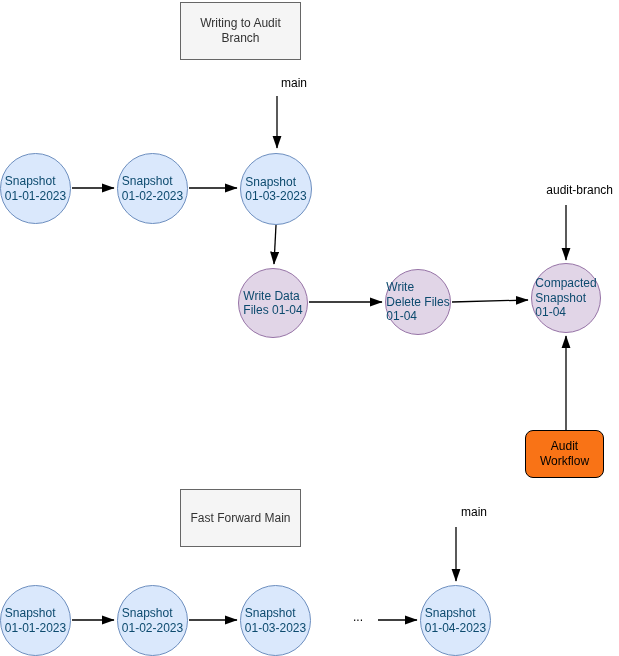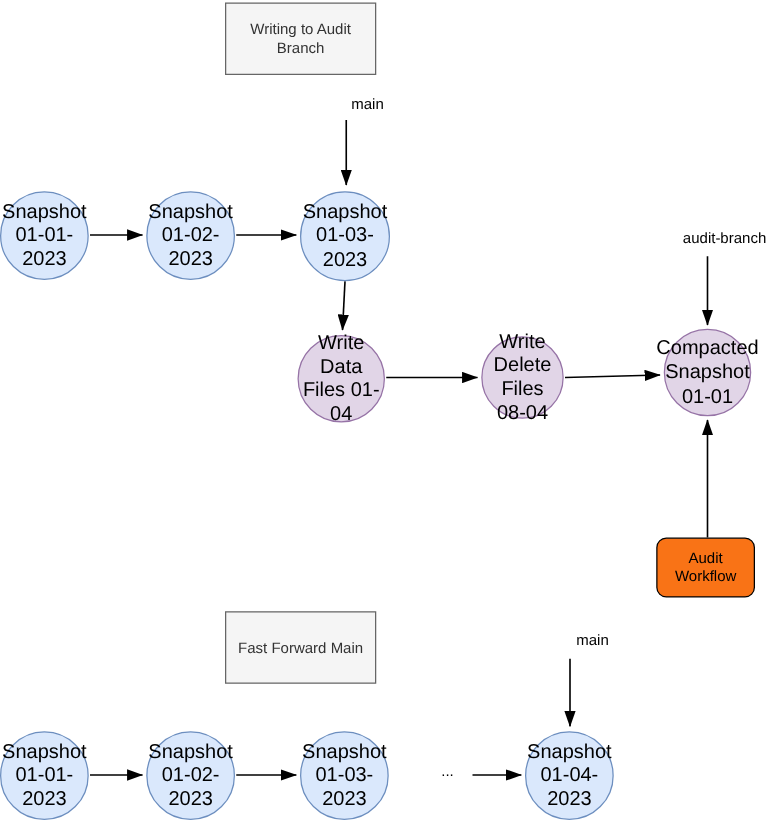--- a/index.html
+++ b/index.html
@@ -17,23 +17,23 @@
   }
   #edges {
     position: absolute; left: 0; top: 0;
     width: 619px; height: 656px;
     pointer-events: none;
   }
   .node {
     position: absolute;
     border-radius: 50%;
     display: flex; align-items: center; justify-content: center;
-    text-align: center;
-    font-size: 16px; line-height: 1.2;
-    color: #000000;
+    text-align: left;
+    font-size: 12px; line-height: 1.2;
+    color: #0c4a6e;
     white-space: pre-line;
     box-sizing: border-box;
   }
   .node.blue   { background: #dae8fc; border: 1px solid #6c8ebf; }
   .node.purple { background: #e1d5e7; border: 1px solid #9673a6; }
   .title-box {
     position: absolute;
     background: #f5f5f5;
     border: 1px solid #666666;
     color: #333333;
@@ -103,25 +103,25 @@
   <div class="node blue" style="left:240px; top:153px; width:72px; height:72px;">Snapshot
 01-03-2023</div>
 
   <div class="edge-label" style="left:513px; top:183px; width:100px;">audit-branch</div>
 
   <div class="node purple" style="left:238px; top:268px; width:70px; height:70px;">Write Data
 Files 01-04</div>
 
   <div class="node purple" style="left:385px; top:269px; width:66px; height:66px;">Write
 Delete Files
-08-04</div>
+01-04</div>
 
   <div class="node purple" style="left:531px; top:263px; width:70px; height:70px;">Compacted
 Snapshot
-01-01</div>
+01-04</div>
 
   <div class="rounded-box" style="left:525px; top:430px; width:79px; height:48px;">Audit
 Workflow</div>
 
   <div class="title-box" style="left:180px; top:489px; width:121px; height:58px;">Fast Forward Main</div>
 
   <div class="edge-label" style="left:427px; top:505px; width:60px;">main</div>
 
   <div class="node blue" style="left:0px; top:585px; width:71px; height:71px;">Snapshot
 01-01-2023</div>

